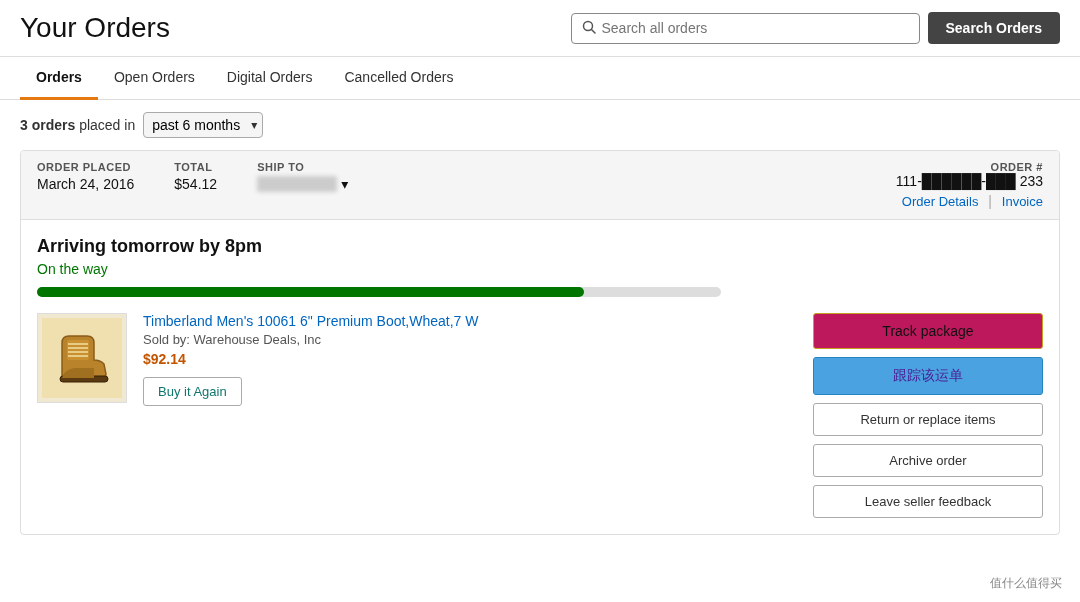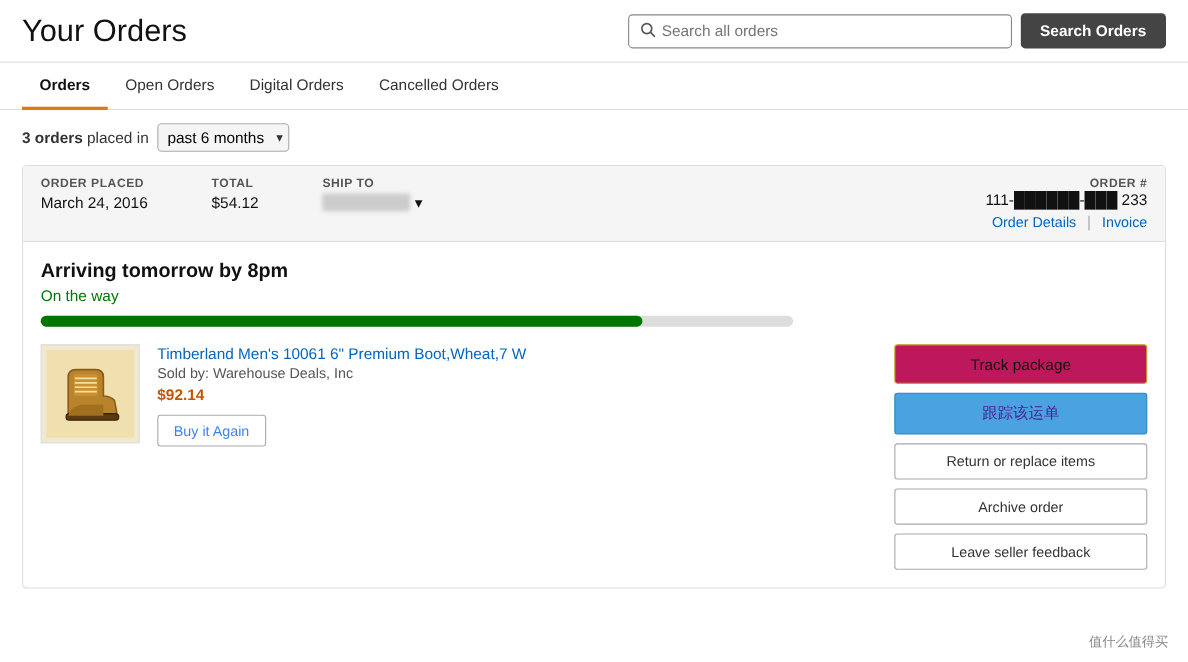--- a/index.html
+++ b/index.html
@@ -121,21 +121,21 @@
     .order-header {
       background: #f5f5f5;
       padding: 10px 16px;
       display: flex;
       align-items: flex-start;
       justify-content: space-between;
       border-bottom: 1px solid #ddd;
     }
     .order-header-left {
       display: flex;
-      gap: 58px;
+      gap: 40px;
     }
     .order-header-col label {
       font-size: 11px;
       font-weight: bold;
       color: #555;
       text-transform: uppercase;
       display: block;
       margin-bottom: 3px;
       letter-spacing: 0.5px;
     }
@@ -259,21 +259,21 @@
       margin-top: 4px;
     }
     .buy-again-btn {
       margin-top: 10px;
       background: #fff;
       border: 1px solid #aaa;
       border-radius: 3px;
       padding: 6px 14px;
       font-size: 13px;
       cursor: pointer;
-      color: #3b82f6;
+      color: #0f766e;
     }
 
     
     .action-buttons {
       display: flex;
       flex-direction: column;
       gap: 8px;
       min-width: 230px;
     }
     .btn-track {

